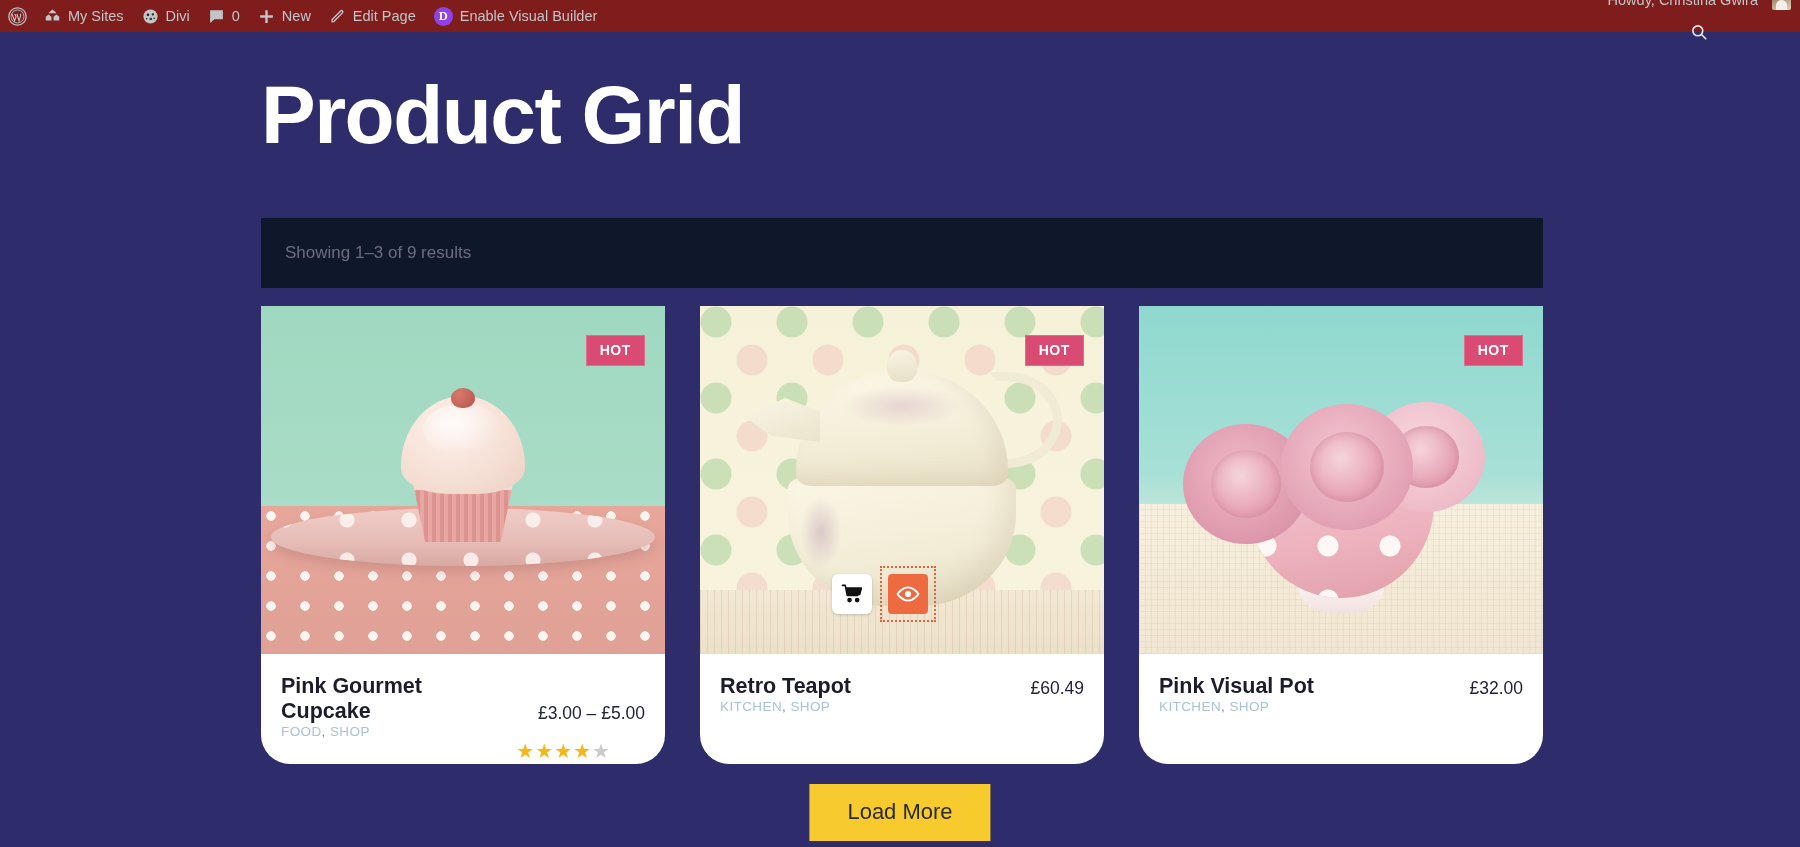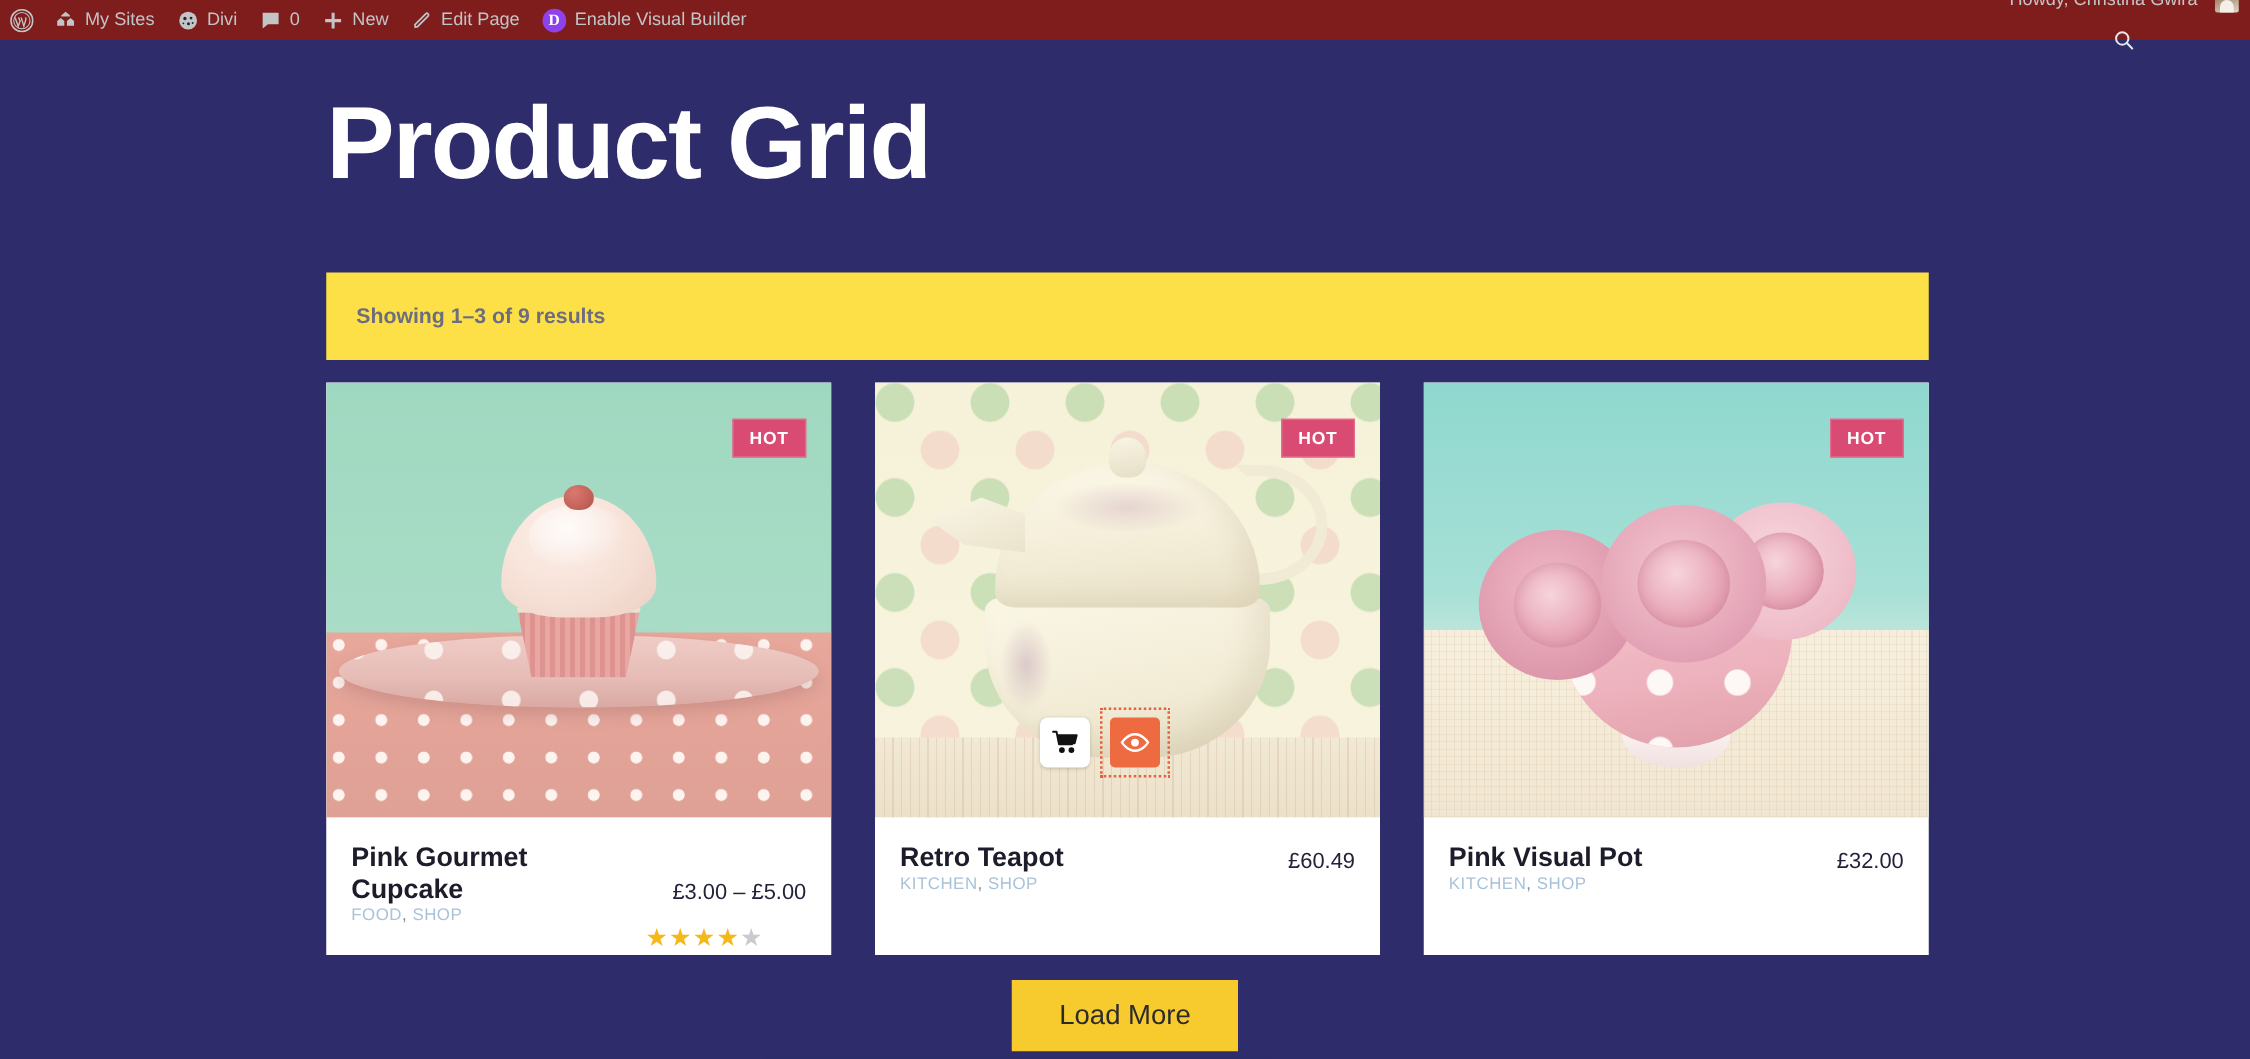--- a/index.html
+++ b/index.html
@@ -62,39 +62,40 @@
     position: absolute; left: 261px; top: 30px;
     font-size: 82px; line-height: 1.0;
     font-weight: 700; color: #ffffff;
     letter-spacing: -1.5px;
     margin-top: 12px;
   }
 
   #results-bar {
     position: absolute; left: 261px; top: 186px;
     width: 1282px; height: 70px;
-    background: #fde047;
-    display: flex; align-items: center; font-weight: bold;
+    background: #0f172a;
+    display: flex; align-items: center;
   }
   #results-text {
     padding-left: 24px;
     font-size: 17px; color: #6d6d80;
   }
 
   
   #grid {
     position: absolute; left: 261px; top: 274px;
     width: 1282px;
     display: flex; gap: 35px;
   }
   .card {
     width: 404px;
     background: #ffffff;
     display: flex; flex-direction: column;
     position: relative;
+    border-radius: 29px;
   }
   .thumb {
     position: relative;
     width: 404px; height: 348px;
     overflow: hidden;
   }
   .badge {
     position: absolute; top: 29px; right: 20px;
     background: #d94b72;
     color: #ffffff; font-size: 14px; font-weight: 700;

